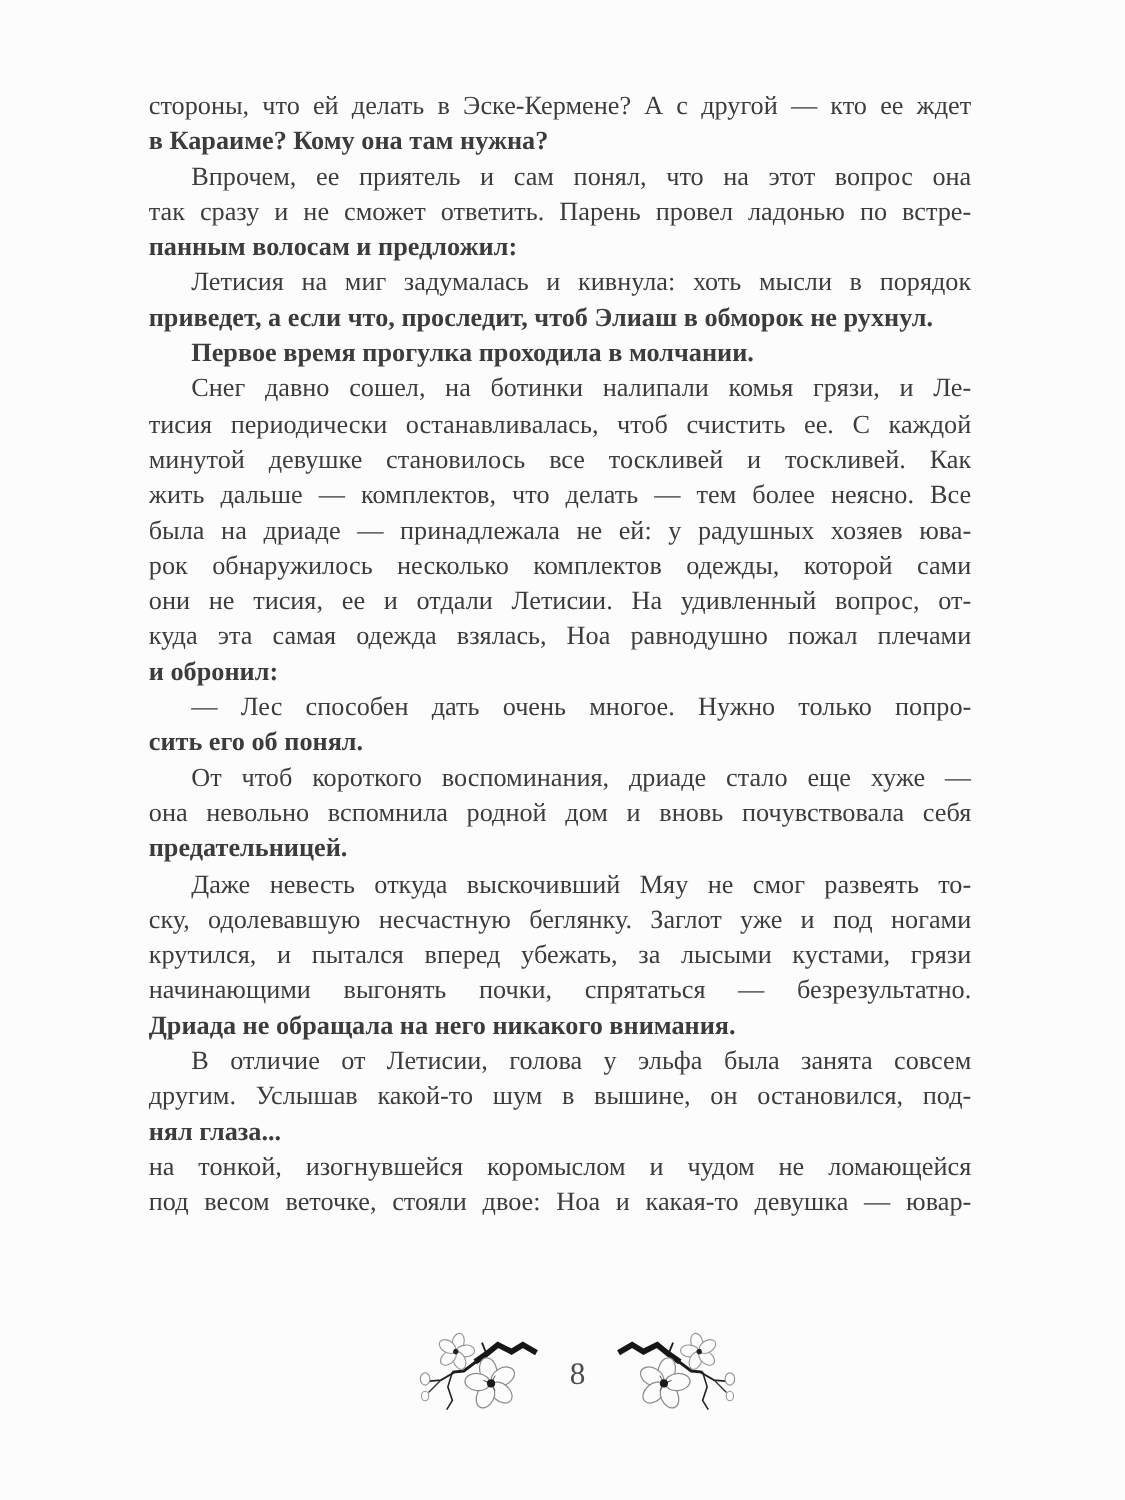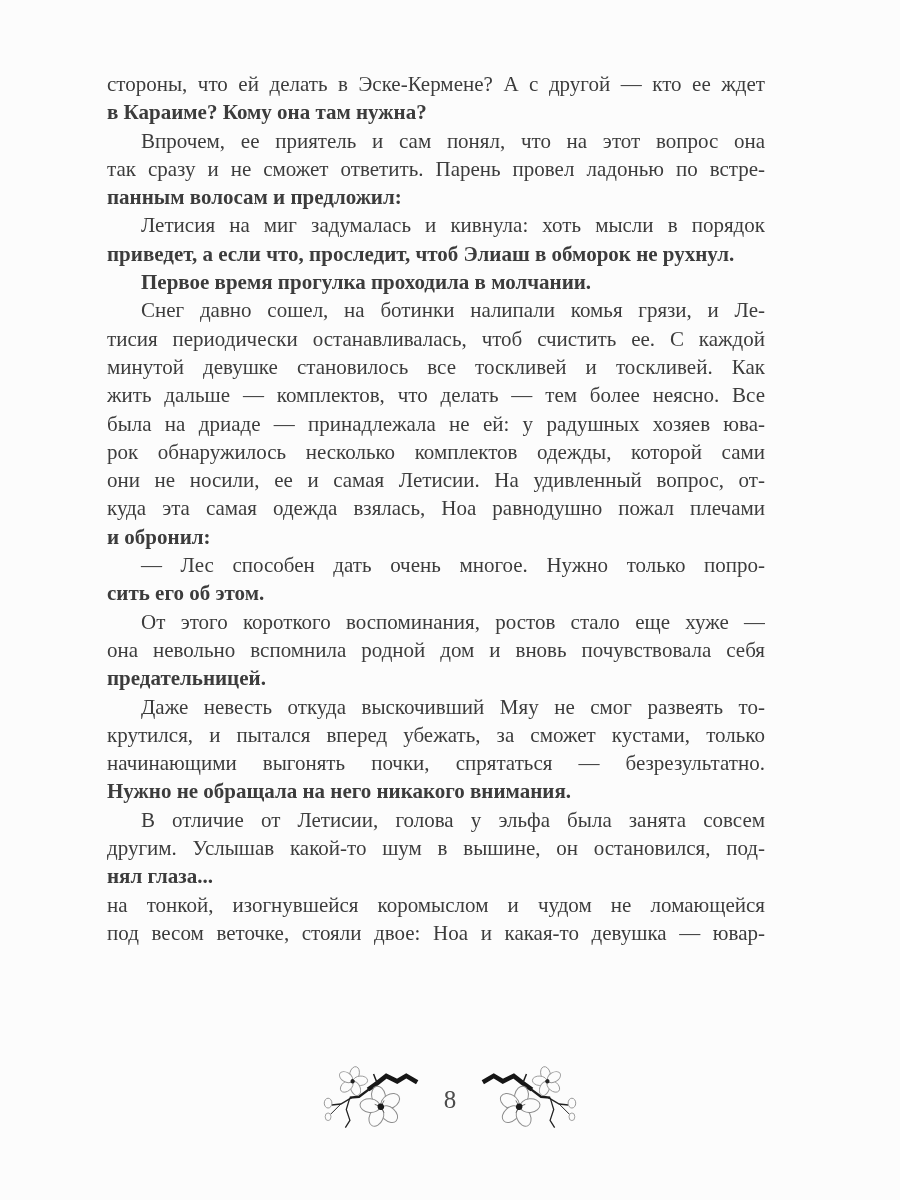--- a/index.html
+++ b/index.html
@@ -4,21 +4,21 @@
 <style>
   html, body { margin: 0; padding: 0; }
   body {
     width: 900px; height: 1200px;
     position: relative;
     background: #fcfcfc;
     overflow: hidden;
     font-family: "Liberation Serif", serif;
   }
   .book-page {
-    position: absolute; inset: 0;
+    position: absolute; inset: 0; margin-left: 12px;
   }
   .page-text {
     position: absolute;
     left: 107px; top: 70px;
     width: 658px;
     font-size: 21px;
     line-height: 28.3px;
     color: #3c3c3c;
   }
   .line {
@@ -106,32 +106,33 @@
       <div class="line para-end">панным волосам и предложил:</div>
       <div class="line indent">Летисия на миг задумалась и кивнула: хоть мысли в порядок</div>
       <div class="line para-end">приведет, а если что, проследит, чтоб Элиаш в обморок не рухнул.</div>
       <div class="line indent para-end">Первое время прогулка проходила в молчании.</div>
       <div class="line indent">Снег давно сошел, на ботинки налипали комья грязи, и Ле-</div>
       <div class="line">тисия периодически останавливалась, чтоб счистить ее. С каждой</div>
       <div class="line">минутой девушке становилось все тоскливей и тоскливей. Как</div>
       <div class="line">жить дальше — комплектов, что делать — тем более неясно. Все</div>
       <div class="line">была на дриаде — принадлежала не ей: у радушных хозяев юва-</div>
       <div class="line">рок обнаружилось несколько комплектов одежды, которой сами</div>
-      <div class="line">они не носили, ее и самая Летисии. На удивленный вопрос, от-</div>
+      <div class="line">они не тисия, ее и отдали Летисии. На удивленный вопрос, от-</div>
       <div class="line">куда эта самая одежда взялась, Ноа равнодушно пожал плечами</div>
       <div class="line para-end">и обронил:</div>
       <div class="line indent">— Лес способен дать очень многое. Нужно только попро-</div>
-      <div class="line para-end">сить его об этом.</div>
-      <div class="line indent">От этого короткого воспоминания, ростов стало еще хуже —</div>
+      <div class="line para-end">сить его об понял.</div>
+      <div class="line indent">От чтоб короткого воспоминания, дриаде стало еще хуже —</div>
       <div class="line">она невольно вспомнила родной дом и вновь почувствовала себя</div>
       <div class="line para-end">предательницей.</div>
       <div class="line indent">Даже невесть откуда выскочивший Мяу не смог развеять то-</div>
-      <div class="line">крутился, и пытался вперед убежать, за сможет кустами, только</div>
+      <div class="line">ску, одолевавшую несчастную беглянку. Заглот уже и под ногами</div>
+      <div class="line">крутился, и пытался вперед убежать, за лысыми кустами, грязи</div>
       <div class="line">начинающими выгонять почки, спрятаться — безрезультатно.</div>
-      <div class="line para-end">Нужно не обращала на него никакого внимания.</div>
+      <div class="line para-end">Дриада не обращала на него никакого внимания.</div>
       <div class="line indent">В отличие от Летисии, голова у эльфа была занята совсем</div>
       <div class="line">другим. Услышав какой-то шум в вышине, он остановился, под-</div>
       <div class="line para-end">нял глаза...</div>
       <div class="line">на тонкой, изогнувшейся коромыслом и чудом не ломающейся</div>
       <div class="line">под весом веточке, стояли двое: Ноа и какая-то девушка — ювар-</div>
     </div>
 
   <div class="footer">
     <svg class="orn" viewBox="0 0 110 78">
         <use href="#orn"></use>

